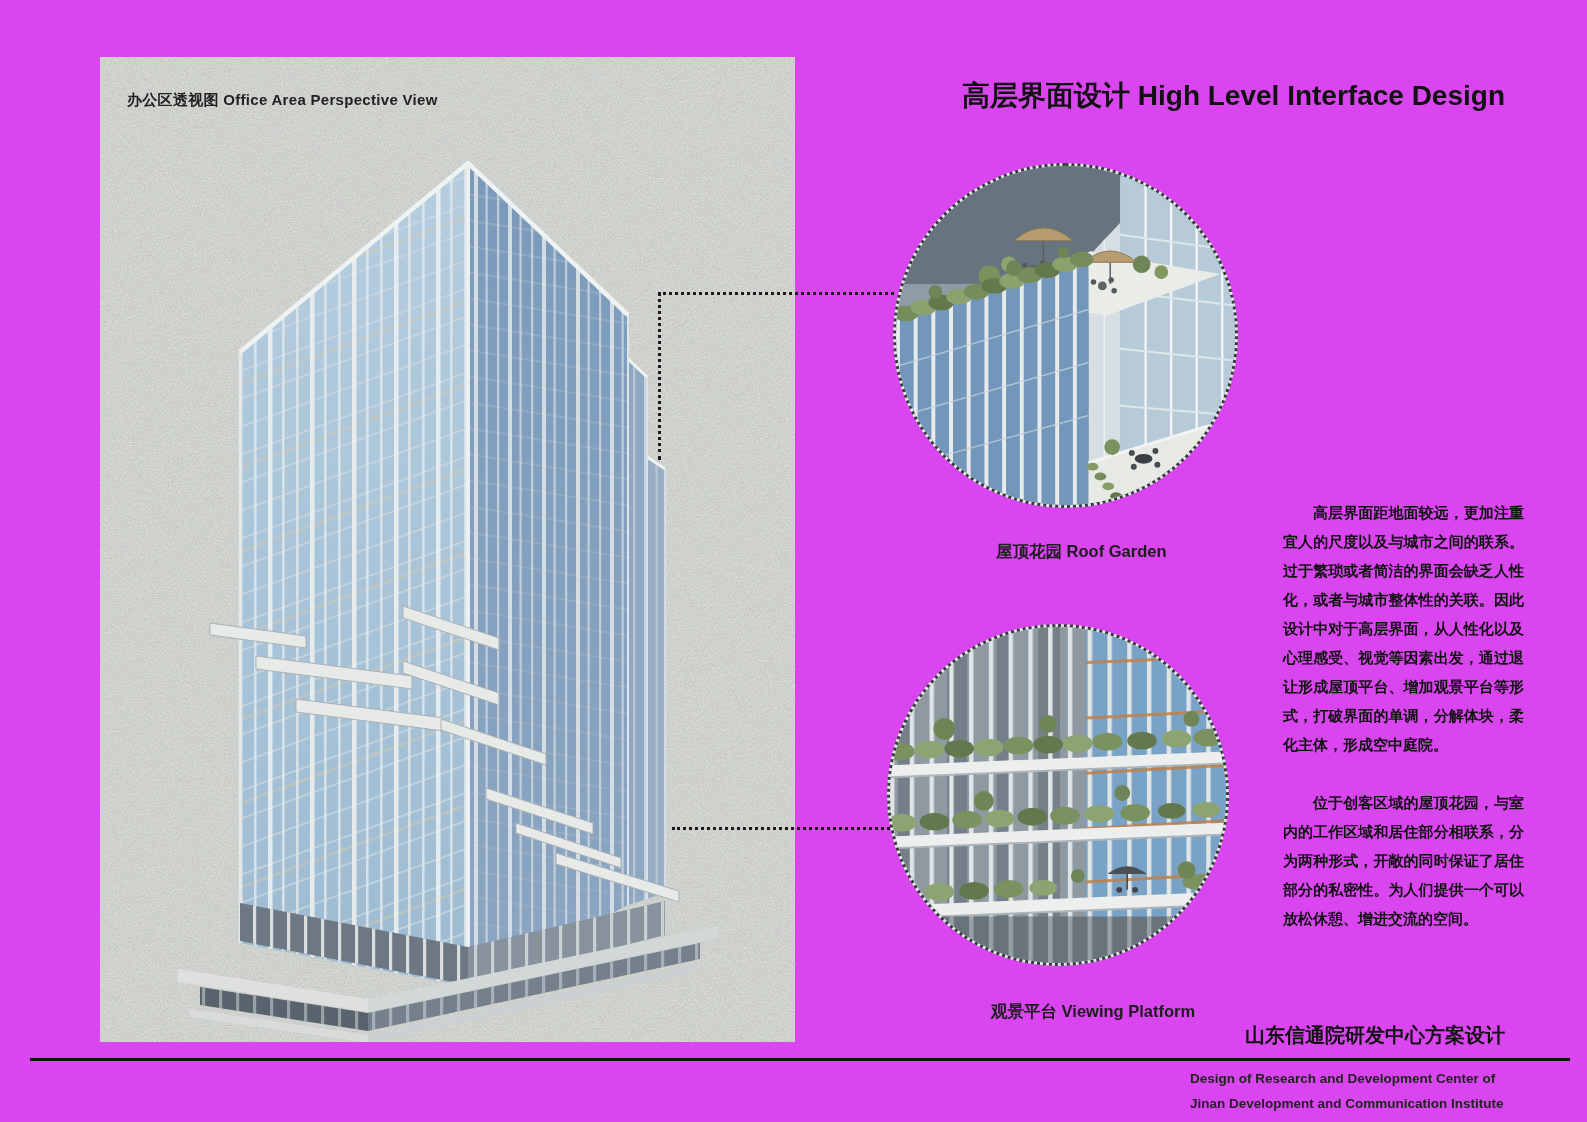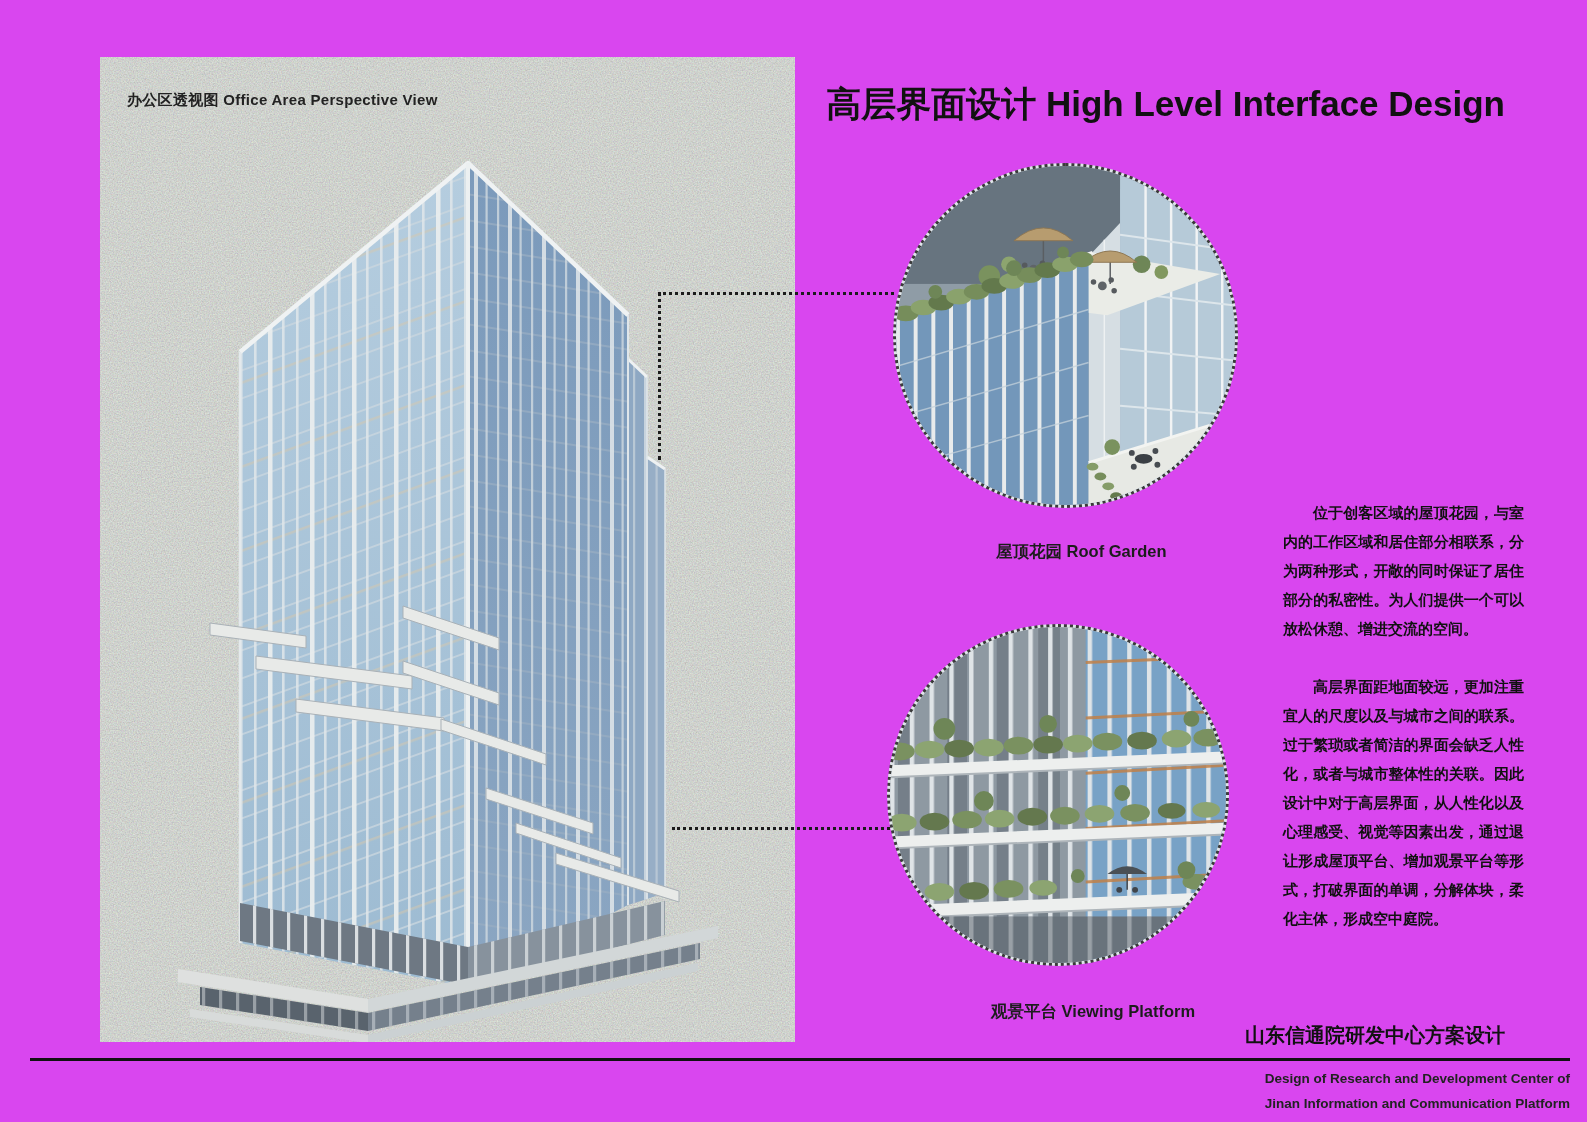--- a/index.html
+++ b/index.html
@@ -6,21 +6,21 @@
   .board{position:relative;width:1587px;height:1122px;background:#d946ef;overflow:hidden;
          font-family:"Liberation Sans","DejaVu Sans",sans-serif;color:#1a1a1a;}
 
   
   .render{position:absolute;left:100px;top:57px;width:695px;height:985px;overflow:hidden;}
   .render .bsvg{position:absolute;left:0;top:0;}
   .render-label{position:absolute;left:27px;top:34px;font-size:15px;font-weight:bold;color:#222;
                 letter-spacing:.3px;white-space:nowrap;}
 
   
-  .page-title{position:absolute;top:58px;right:82px;font-size:35px;font-weight:bold;color:#111;
+  .page-title{position:absolute;top:58px;right:82px;font-size:28px;font-weight:bold;color:#111;
               white-space:nowrap;}
 
   
   .leader{position:absolute;}
   .leader.h{border-top:3px dotted #1b1b1b;height:0;}
   .leader.v{border-left:3px dotted #1b1b1b;width:0;}
   .lead1h{left:658px;top:292px;width:236px;}
   .lead1v{left:658px;top:292px;height:168px;}
   .lead2h{left:672px;top:827px;width:218px;}
 
@@ -37,21 +37,21 @@
 
   
   .essay{position:absolute;left:1283px;top:498px;width:241px;font-size:15px;line-height:29px;
          font-weight:600;text-align:justify;color:#111;}
   .essay p{margin:0 0 29px 0;text-indent:2em;}
 
   
   .footer-cn{position:absolute;top:1022px;right:82px;font-size:20px;font-weight:bold;color:#111;
              white-space:nowrap;}
   .footer-rule{position:absolute;left:30px;top:1058px;width:1540px;height:2.5px;background:#111;}
-  .footer-en{position:absolute;left:1190px;top:1066px;width:380px;text-align:right;font-size:13.5px;
+  .footer-en{position:absolute;left:1190px;top:1066px;width:380px;text-align:left;font-size:13.5px;
              font-weight:bold;color:#222;line-height:25px;}
 </style>
 </head>
 <body>
 
 <div class="board">
 
   <div class="render">
     <svg class="bsvg" width="695" height="985" viewBox="0 0 695 985">
       <defs>
@@ -347,24 +347,24 @@
       </g>
 
       <rect x="0" y="293" width="340" height="47" fill="#77828b"></rect>
       <rect x="0" y="293" width="340" height="47" fill="url(#c2v)" opacity="0.7"></rect>
       <rect x="0" y="293" width="340" height="47" fill="#4f5962" opacity="0.35"></rect>
     </svg>
   </div>
   <div class="callout-label label-view">观景平台 Viewing Platform</div>
 
   <div class="essay">
+    <p>高层界面距地面较远，更加注重宜人的尺度以及与城市之间的联系。过于繁琐或者简洁的界面会缺乏人性化，或者与城市整体性的关联。因此设计中对于高层界面，从人性化以及心理感受、视觉等因素出发，通过退让形成屋顶平台、增加观景平台等形式，打破界面的单调，分解体块，柔化主体，形成空中庭院。</p>
     <p>位于创客区域的屋顶花园，与室内的工作区域和居住部分相联系，分为两种形式，开敞的同时保证了居住部分的私密性。为人们提供一个可以放松休憩、增进交流的空间。</p>
-    <p>高层界面距地面较远，更加注重宜人的尺度以及与城市之间的联系。过于繁琐或者简洁的界面会缺乏人性化，或者与城市整体性的关联。因此设计中对于高层界面，从人性化以及心理感受、视觉等因素出发，通过退让形成屋顶平台、增加观景平台等形式，打破界面的单调，分解体块，柔化主体，形成空中庭院。</p>
   </div>
 
   <div class="footer-cn">山东信通院研发中心方案设计</div>
   <div class="footer-rule"></div>
   <div class="footer-en">
     <div>Design of Research and Development Center of</div>
-    <div>Jinan Information and Communication Platform</div>
+    <div>Jinan Development and Communication Institute</div>
   </div>
 
 </div>
 
 </body></html>

